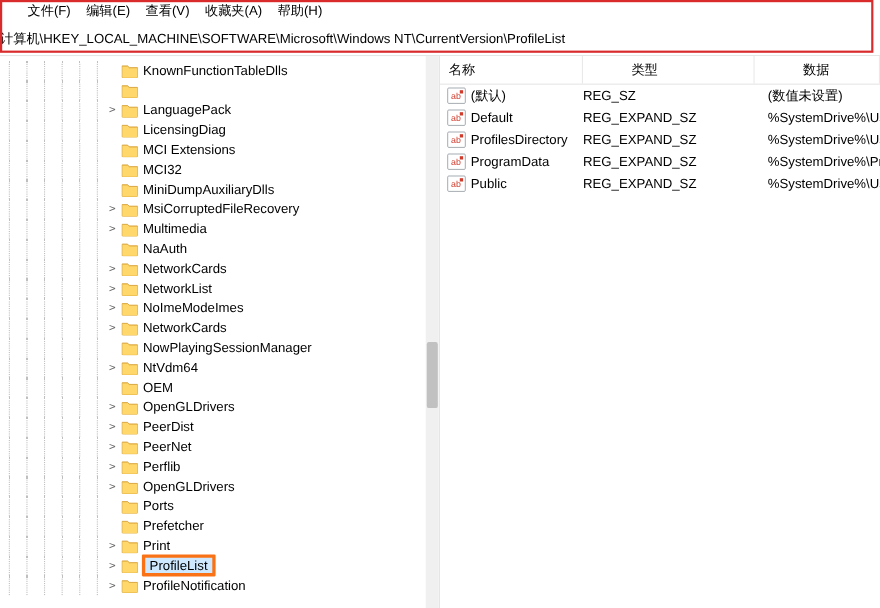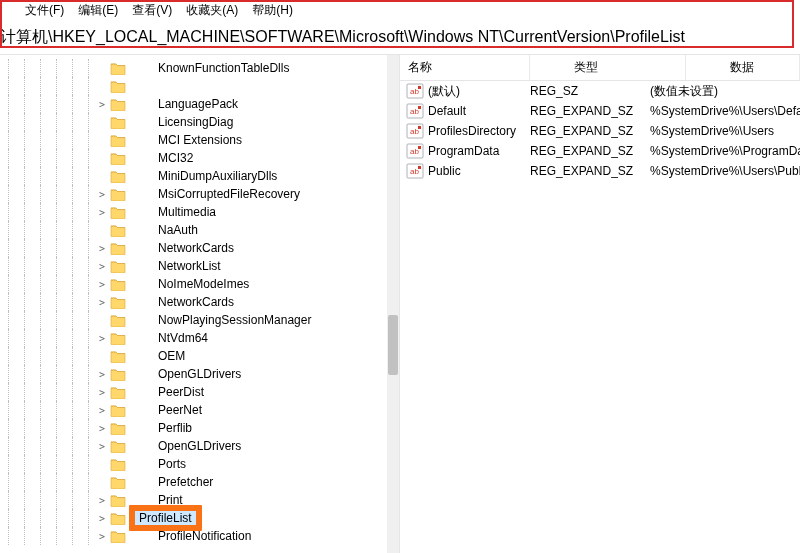--- a/index.html
+++ b/index.html
@@ -25,21 +25,21 @@
   .menubar {
     display: flex;
     gap: 14px;
     padding: 2px 6px 4px 2px;
     font-size: 12px;
     margin-left: 23px;
   }
   .menubar .menu-item { cursor: default; }
   .addressbar {
     padding: 4px 4px 6px 0;
-    font-size: 16px;
+    font-size: 12px;
     white-space: nowrap;
   }
   .main {
     display: flex;
     height: calc(553px - 48px);
     border-top: 1px solid #e5e5e5;
   }
   .tree-pane {
     width: 400px;
     position: relative;
@@ -89,24 +89,24 @@
     font-size: 10px;
     flex: 0 0 12px;
     font-family: Consolas, monospace;
   }
   .folder-icon {
     width: 16px; height: 14px;
     margin: 0 4px 0 2px;
     flex: 0 0 16px;
   }
   .folder-icon svg { display: block; }
-  .tree-label { padding-right: 6px; margin-left: 28px; }
+  .tree-label { padding-right: 6px; }
   .tree-row.selected .tree-label {
     background: #cde8ff;
-    border: 6px solid #f97316;
+    border: 3px solid #f97316;
     padding: 0 4px;
     margin-left: -1px;
     border-radius: 1px;
   }
   
   .values-pane {
     flex: 1;
     overflow: hidden;
   }
   .values-header {
@@ -130,21 +130,21 @@
     height: 20px;
     font-size: 12px;
   }
   .value-row .vicon {
     width: 18px; height: 16px;
     margin: 0 4px 0 6px;
     flex: 0 0 18px;
   }
   .value-row .vname { width: 102px; }
   .value-row .vtype { width: 120px; }
-  .value-row .vdata { flex: 1; white-space: nowrap; overflow: hidden; }
+  .value-row .vdata { flex: 1; white-space: nowrap; overflow: hidden; margin-left: 48px; }
 </style>
 </head>
 <body>
 
 <div class="top-highlight"></div>
 
 <div class="menubar">
   <span class="menu-item">文件(F)</span>
   <span class="menu-item">编辑(E)</span>
   <span class="menu-item">查看(V)</span>

